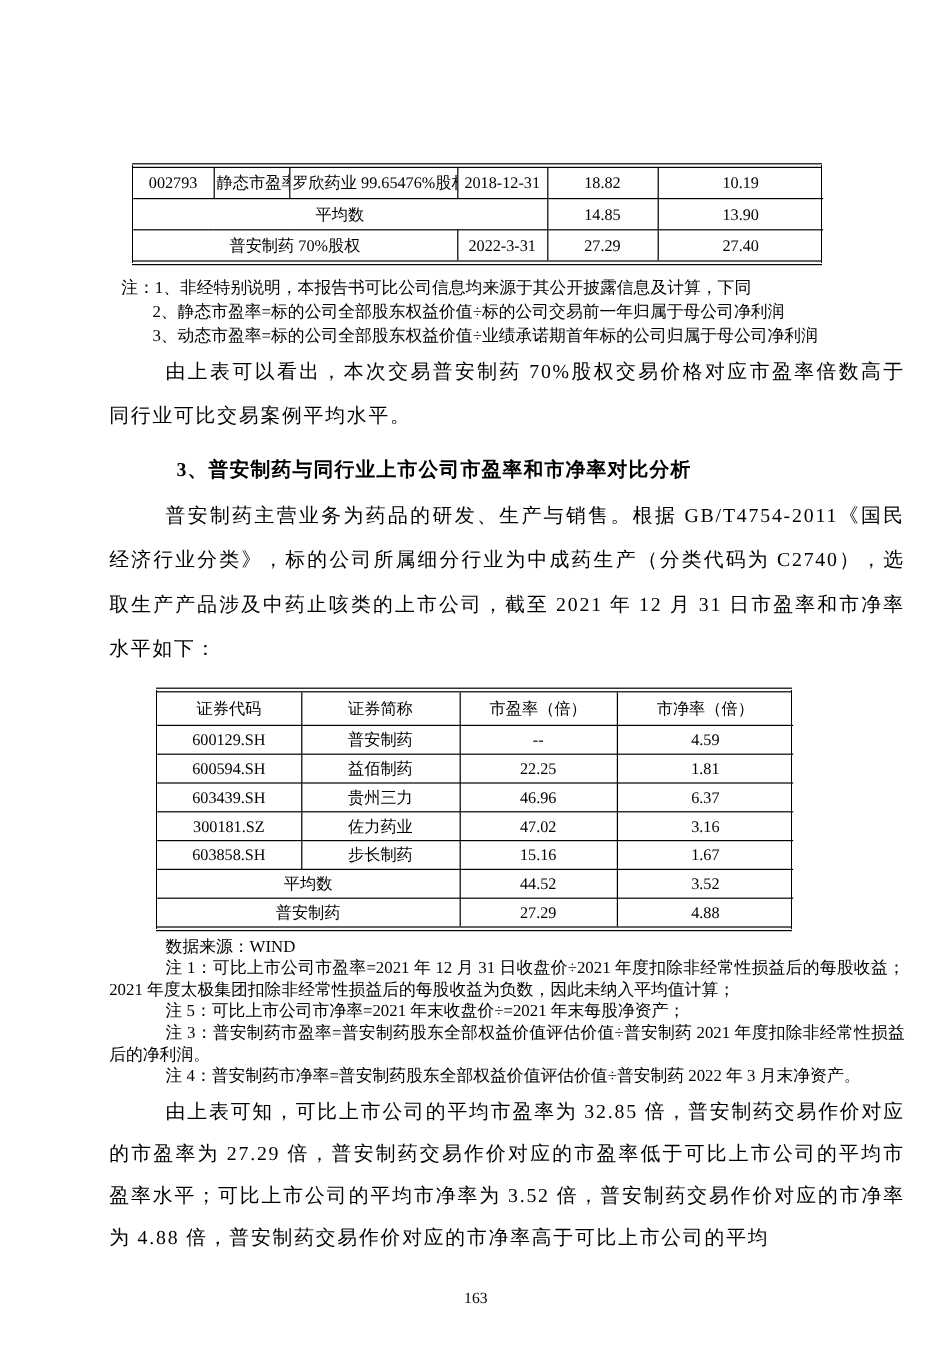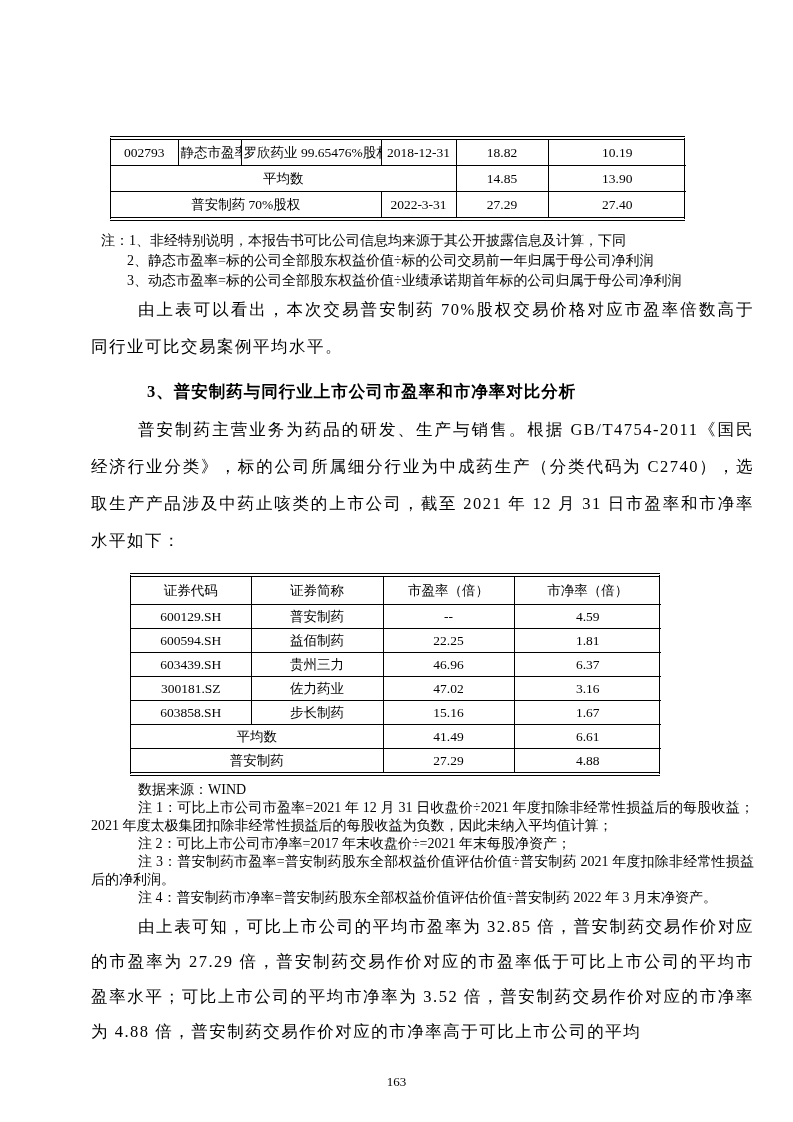--- a/index.html
+++ b/index.html
@@ -149,37 +149,37 @@
         <td>3.16</td>
       </tr>
       <tr>
         <td>603858.SH</td>
         <td>步长制药</td>
         <td>15.16</td>
         <td>1.67</td>
       </tr>
       <tr>
         <td colspan="2" class="bold">平均数</td>
-        <td class="bold">41.49</td>
-        <td class="bold">6.61</td>
+        <td class="bold">44.52</td>
+        <td class="bold">3.52</td>
       </tr>
       <tr>
         <td colspan="2" class="bold">普安制药</td>
         <td class="bold">27.29</td>
         <td class="bold">4.88</td>
       </tr>
     </tbody>
       </table>
   </div>
 
   <div class="src-line">数据来源：WIND</div>
 
   <div class="notes-bottom">
     <p class="note">注 1：可比上市公司市盈率=2021 年 12 月 31 日收盘价÷2021 年度扣除非经常性损益后的每股收益；2021 年度太极集团扣除非经常性损益后的每股收益为负数，因此未纳入平均值计算；</p>
-    <p class="note">注 2：可比上市公司市净率=2017 年末收盘价÷=2021 年末每股净资产；</p>
+    <p class="note">注 5：可比上市公司市净率=2021 年末收盘价÷=2021 年末每股净资产；</p>
     <p class="note">注 3：普安制药市盈率=普安制药股东全部权益价值评估价值÷普安制药 2021 年度扣除非经常性损益后的净利润。</p>
     <p class="note">注 4：普安制药市净率=普安制药股东全部权益价值评估价值÷普安制药 2022 年 3 月末净资产。</p>
   </div>
 
   <p class="para para-c">由上表可知，可比上市公司的平均市盈率为 32.85 倍，普安制药交易作价对应的市盈率为 27.29 倍，普安制药交易作价对应的市盈率低于可比上市公司的平均市盈率水平；可比上市公司的平均市净率为 3.52 倍，普安制药交易作价对应的市净率为 4.88 倍，普安制药交易作价对应的市净率高于可比上市公司的平均</p>
 
   <div class="page-number">163</div>
 
 </div>
 

